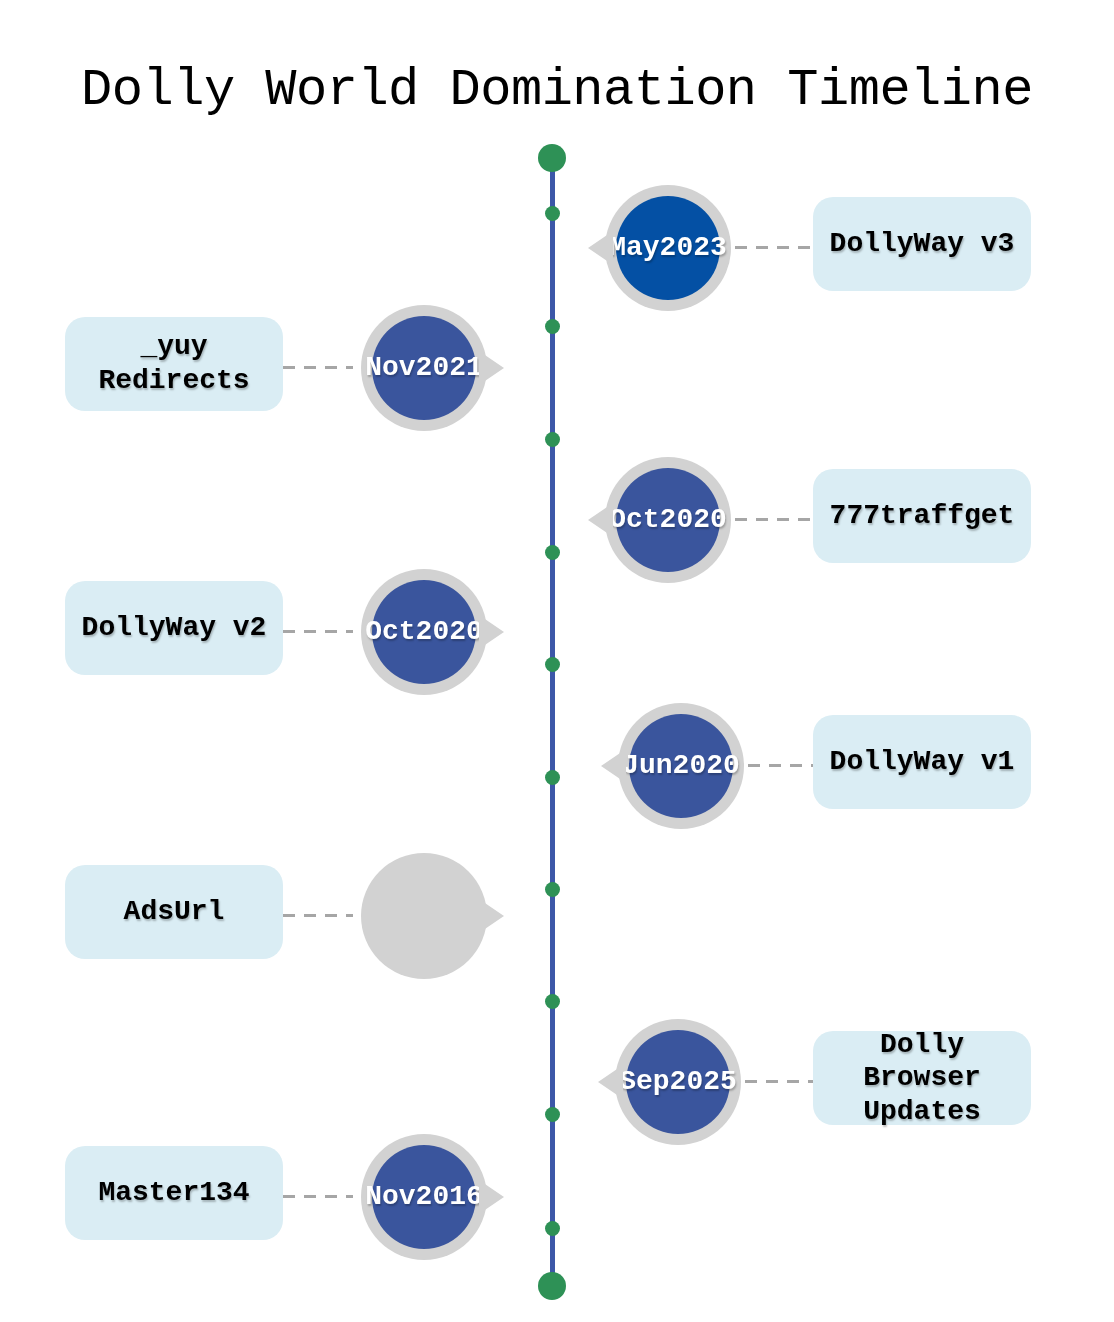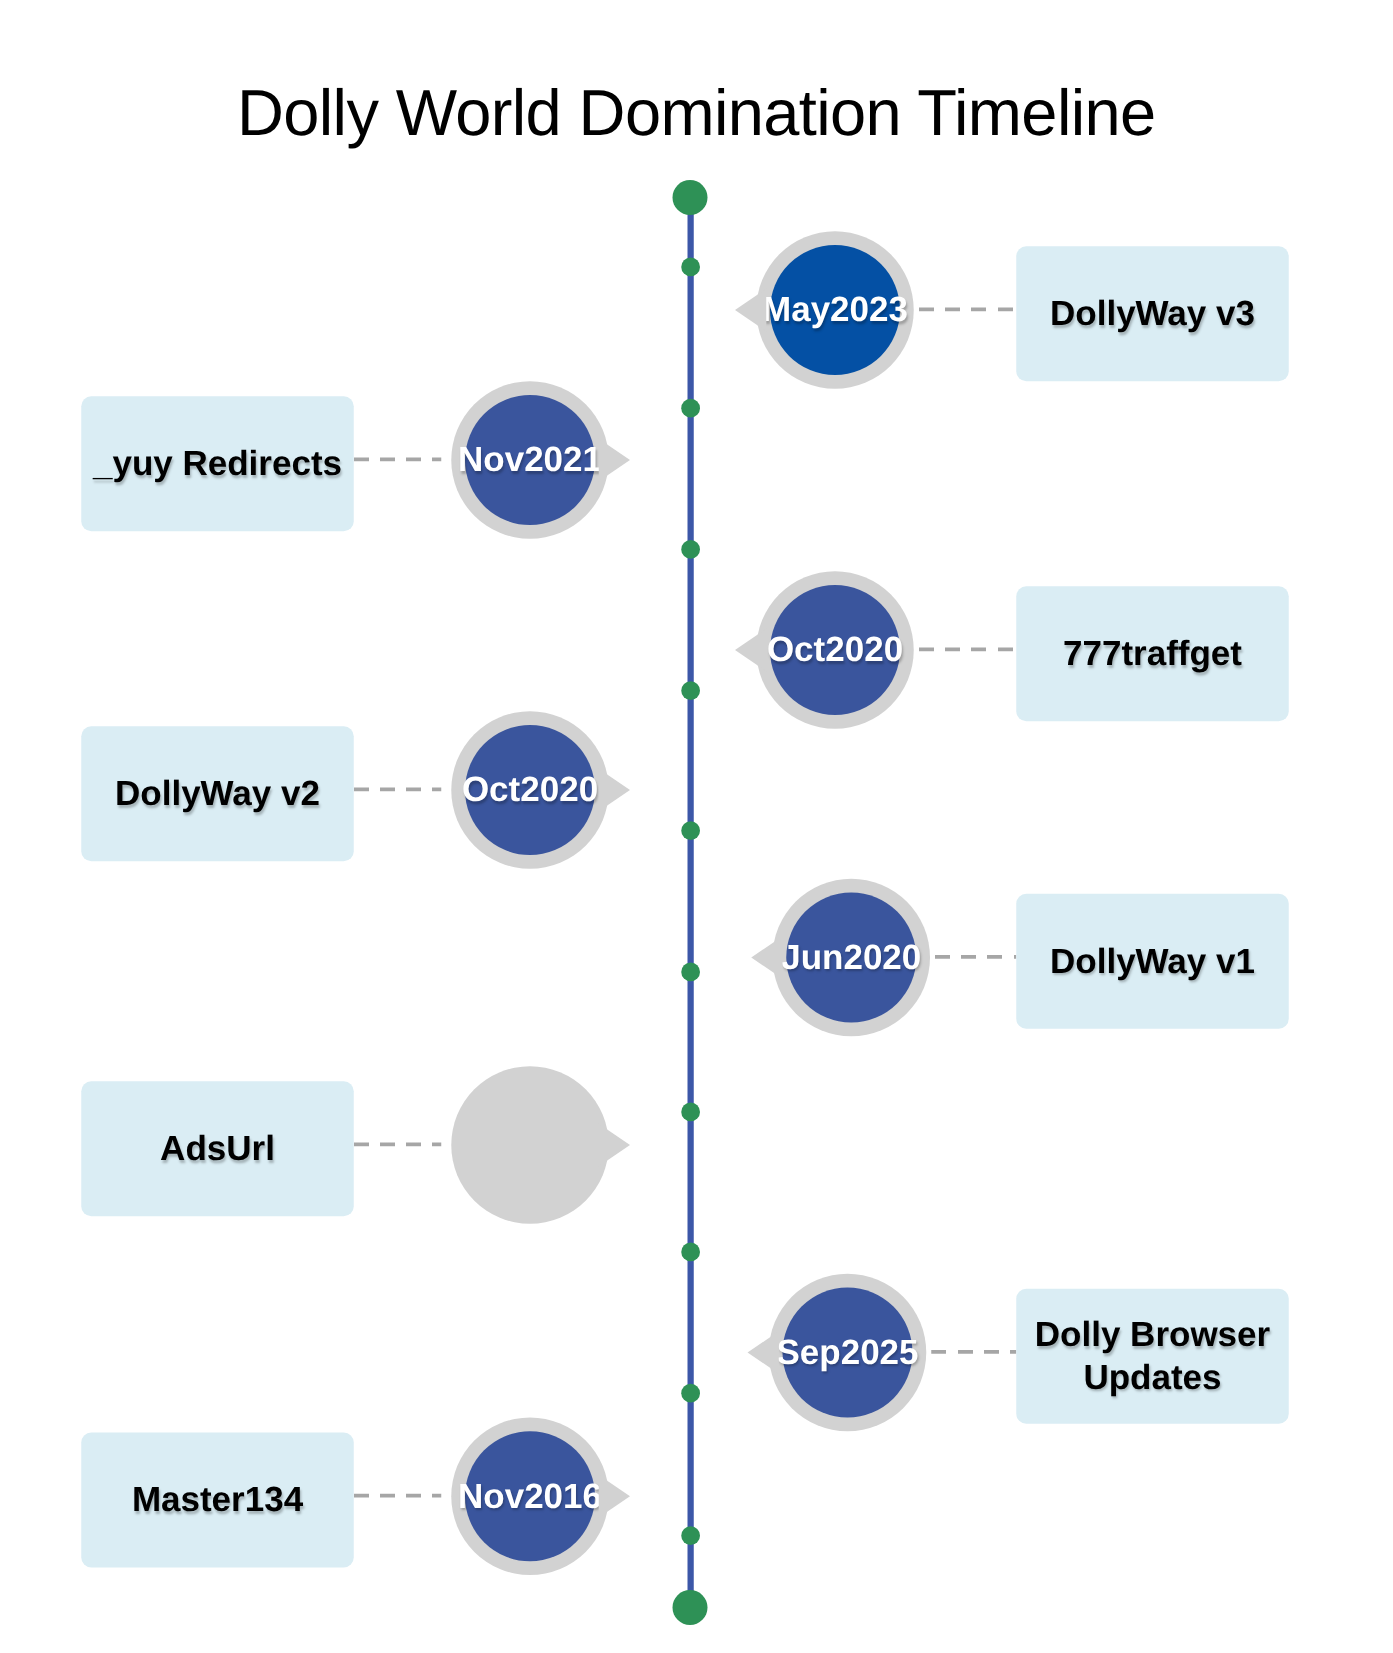--- a/index.html
+++ b/index.html
@@ -1,20 +1,20 @@
 <!DOCTYPE html>
 <html style="--node-highlight: #0450a4; --node-default: #3a559d; --node-ring: #d2d2d2; --label-bg: #daedf4; --line: #3c57a8; --dot: #2e9156; --connector: #a6a6a6;"><head>
 <meta charset="utf-8">
 <style>
   html, body { margin: 0; padding: 0; background: #ffffff; }
   body {
     width: 1114px; height: 1322px; position: relative; overflow: hidden;
     font-family: "Liberation Sans", sans-serif;
   }
-  .stage { position: absolute; inset: 0; }
+  .stage { position: absolute; inset: 0; font-family: Liberation Mono, monospace; }
 
   .title {
     position: absolute; left: 0; top: 26px; width: 100%;
     text-align: center; font-size: 52px; font-weight: 400;
     color: #000; letter-spacing: -0.5px;
   }
 
   .axis-line {
     position: absolute; left: 550px; top: 158px; width: 5px; height: 1128px;
     background: var(--line, #3c57a8); z-index: 1;
@@ -47,21 +47,21 @@
     background: var(--node-default, #3a559d);
     display: flex; flex-direction: row; align-items: center; justify-content: center;
     text-align: center;
   }
   .node-inner span {
     display: block; color: #ffffff; font-weight: 700; font-size: 28px; line-height: 1.2;
     text-shadow: 1px 2px 2px rgba(0,0,0,0.25);
   }
 
   .label-box {
-    position: absolute; width: 218px; height: 108px; border-radius: 8px;
+    position: absolute; width: 218px; height: 94px; border-radius: 20px;
     background: var(--label-bg, #daedf4); z-index: 3;
     display: flex; align-items: center; justify-content: center;
     text-align: center; padding: 0 8px; box-sizing: border-box;
   }
   .label-box span {
     color: #000; font-weight: 700; font-size: 28px; line-height: 1.2;
     text-shadow: 1px 2px 2px rgba(0,0,0,0.25);
   }
 </style>
 </head>

